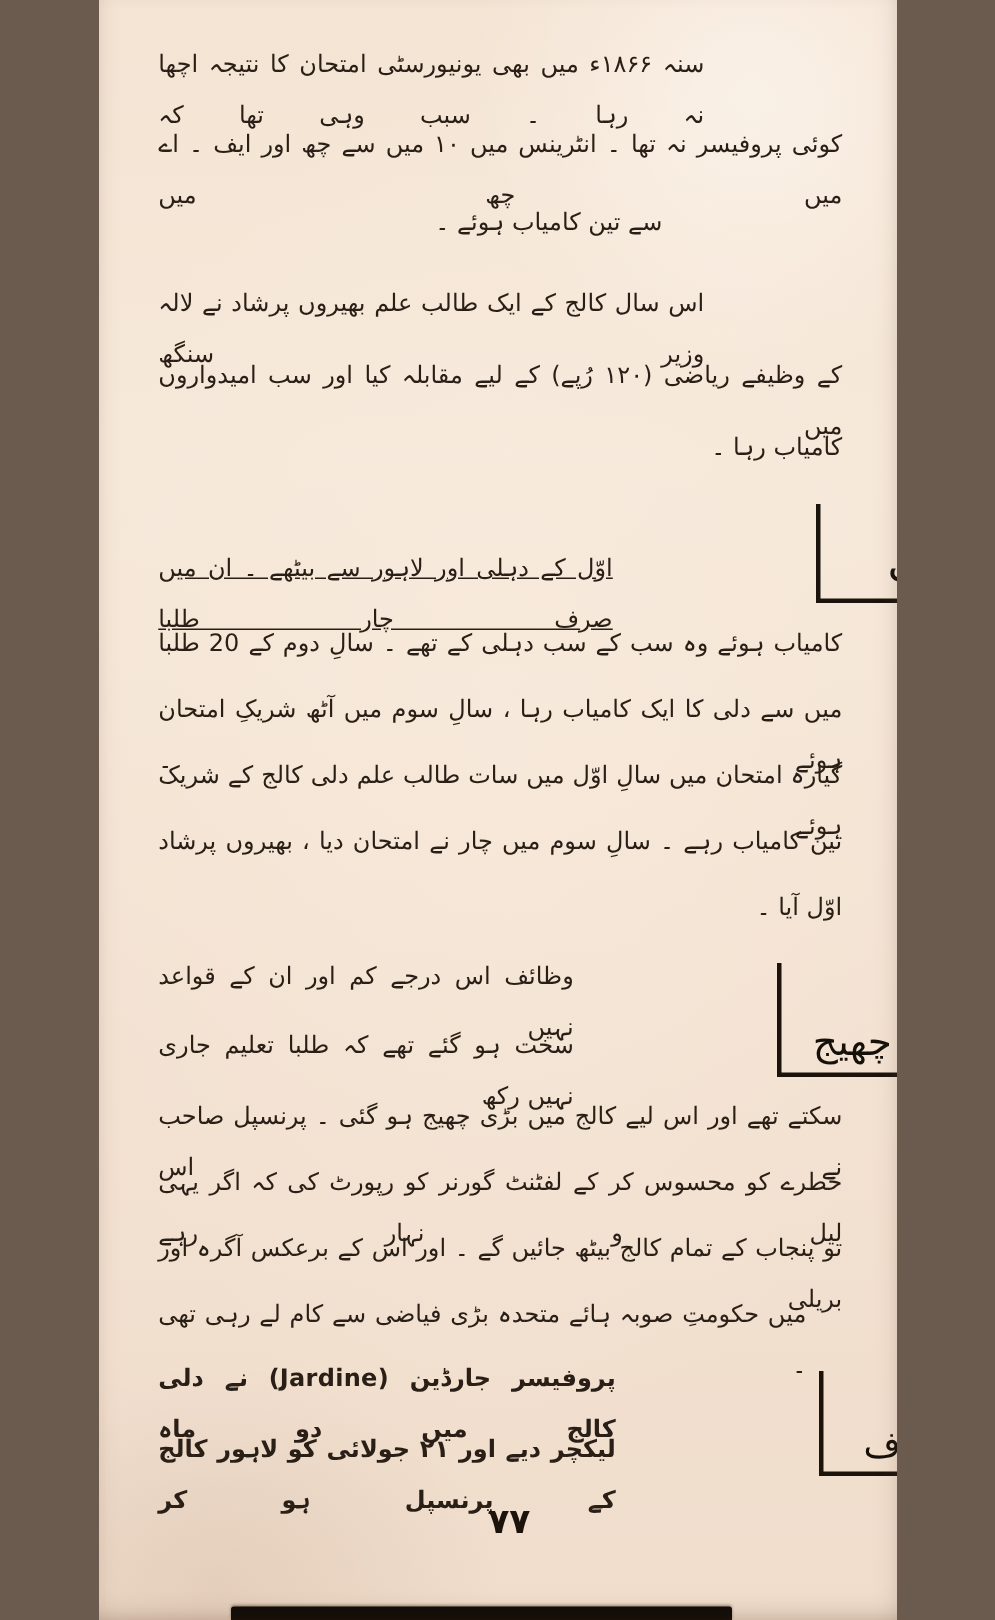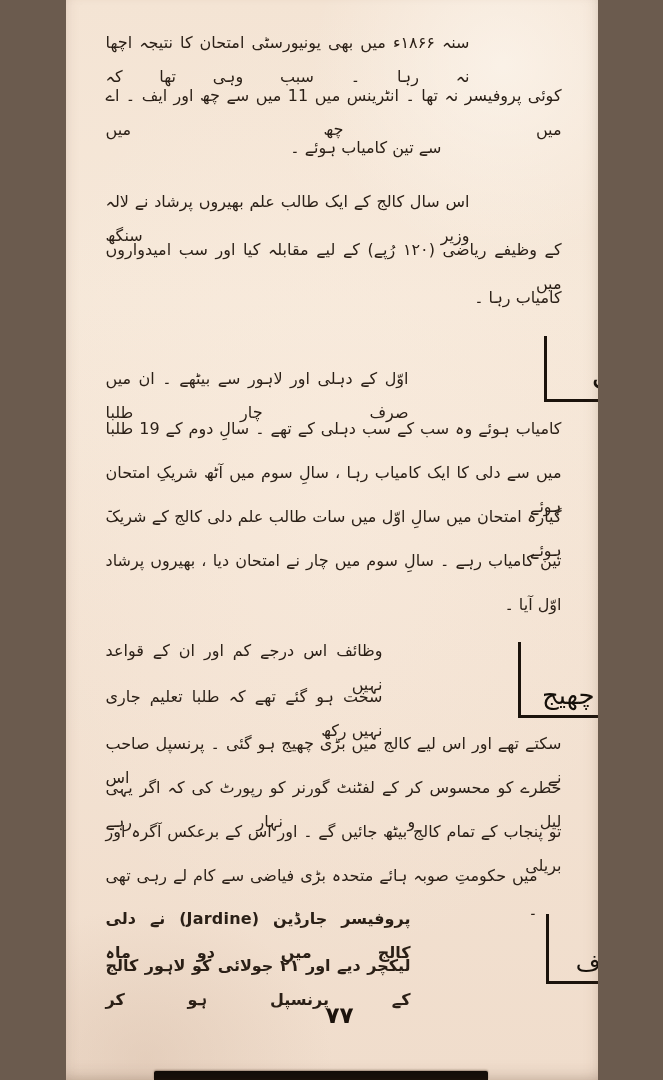--- a/index.html
+++ b/index.html
@@ -23,21 +23,21 @@
     font-size:16px;
     line-height:34px;
     letter-spacing:0.2px;
     text-align:justify;
     text-align-last:justify;
     -moz-text-align-last:justify;
     color:#2a1f16;
   }
   .line.short   { text-align-last:right; }
   .line.indent1 { padding-right:92px; }      
-  .line.cutExams    { right:189px; }            
+  .line.cutExams    { right:189px;text-decoration:underline; }            
   .line.cutAttrition{ right:215px; }            
   .line.cutStaff    { right:187px;font-weight:bold; }            
 
   .hbox {
     position:absolute;
     right:auto;
     display:flex;
     align-items:flex-end;
     justify-content:center;
     gap:4px;
@@ -84,33 +84,33 @@
                inset -10px 0 16px -12px rgba(120,90,70,0.25),
                inset 10px 0 16px -12px rgba(120,90,70,0.18);
   }
 </style>
 </head>
 <body>
 
 <div class="page">
 
   <div class="line indent1" style="top:26px">سنہ ۱۸۶۶ء میں بھی یونیورسٹی امتحان کا نتیجہ اچھا نہ رہا ۔ سبب وہی تھا کہ</div>
-  <div class="line" style="top:79px">کوئی پروفیسر نہ تھا ۔ انٹرینس میں 11 میں سے چھ اور ایف ۔ اے میں چھ میں</div>
+  <div class="line" style="top:79px">کوئی پروفیسر نہ تھا ۔ انٹرینس میں ۱۰ میں سے چھ اور ایف ۔ اے میں چھ میں</div>
   <div class="line short" style="top:131px; padding-right:120px">سے تین کامیاب ہوئے ۔</div>
 
   <div class="line indent1" style="top:185px">اس سال کالج کے ایک طالب علم بھیروں پرشاد نے لالہ وزیر سنگھ</div>
   <div class="line" style="top:233px">کے وظیفے ریاضی (۱۲۰ رُپے) کے لیے مقابلہ کیا اور سب امیدواروں میں</div>
   <div class="line short" style="top:281px">کامیاب رہا ۔</div>
 
   <div class="hbox" id="box-exams">
     <span class="hword">امتحانات</span>
   </div>
 
   <div class="line cutExams" style="top:362px">اوّل کے دہلی اور لاہور سے بیٹھے ۔ ان میں صرف چار طلبا</div>
-  <div class="line" style="top:412px">کامیاب ہوئے وہ سب کے سب دہلی کے تھے ۔ سالِ دوم کے 19 طلبا</div>
+  <div class="line" style="top:412px">کامیاب ہوئے وہ سب کے سب دہلی کے تھے ۔ سالِ دوم کے 20 طلبا</div>
   <div class="line" style="top:456px">میں سے دلی کا ایک کامیاب رہا ، سالِ سوم میں آٹھ شریکِ امتحان ہوئے ۔</div>
   <div class="line" style="top:500px">گیارہ امتحان میں سالِ اوّل میں سات طالب علم دلی کالج کے شریک ہوئے</div>
   <div class="line" style="top:544px">تین کامیاب رہے ۔ سالِ سوم میں چار نے امتحان دیا ، بھیروں پرشاد</div>
   <div class="line short" style="top:588px">اوّل آیا ۔</div>
 
   <div class="hbox" id="box-attrition">
     <span class="hword small">کالج میں طلبا کی</span>
     <span class="hword big">چھیج</span>
   </div>
 

